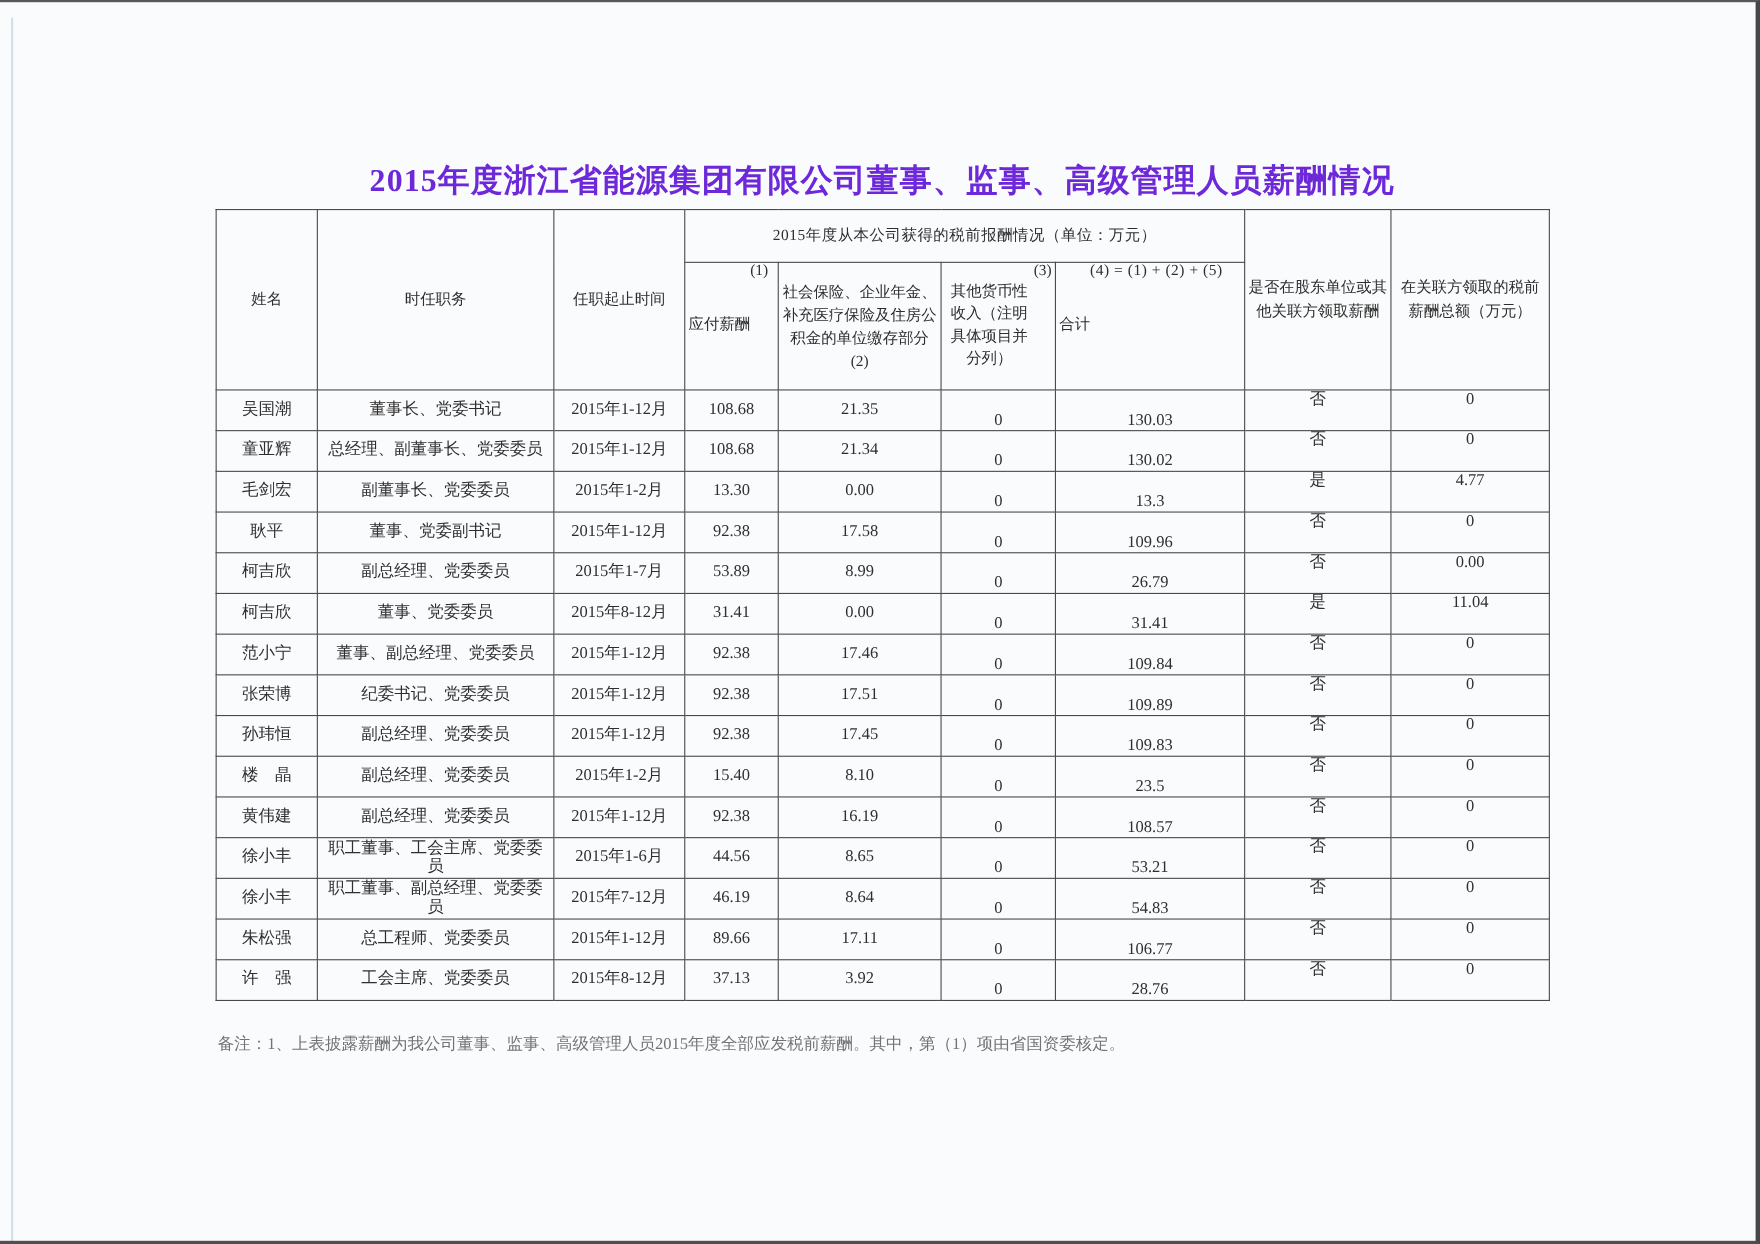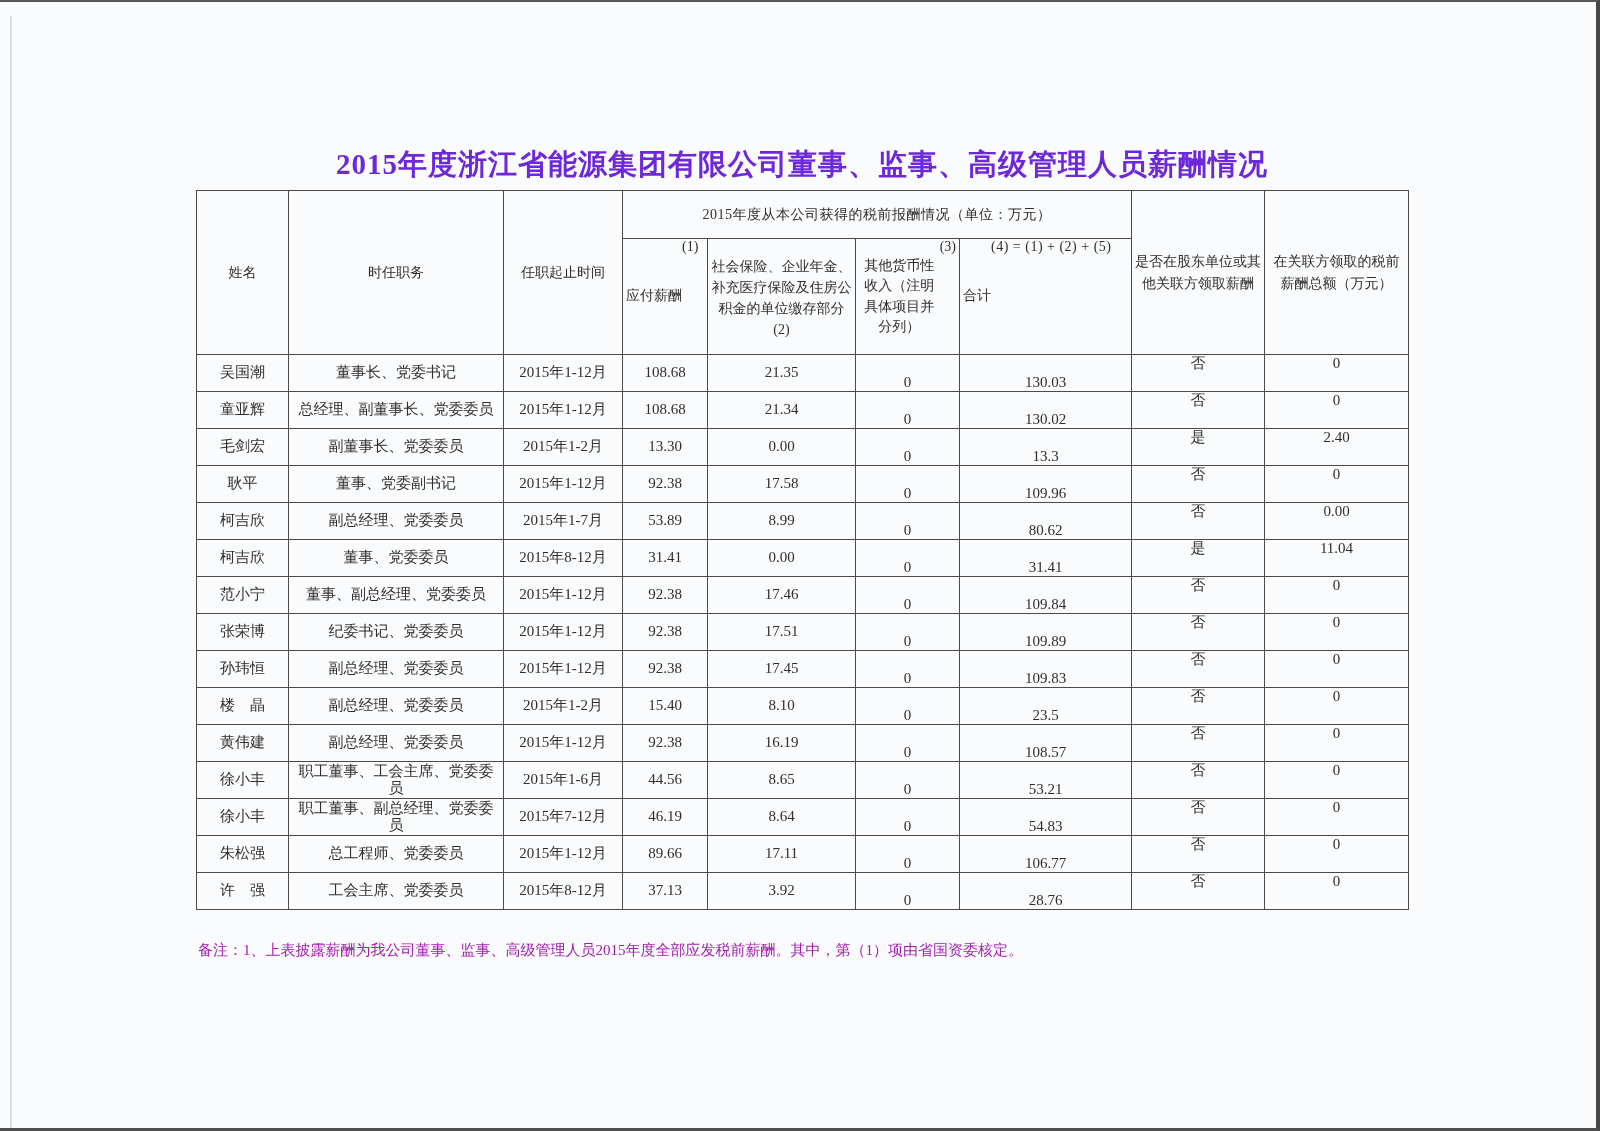--- a/index.html
+++ b/index.html
@@ -68,21 +68,21 @@
   td.c-rel, td.c-relamt { vertical-align: top; padding-top: 5px; }
 
   
   td.c-other, th.h-other { border-right-color: #2f9898; }
   td.c-total { border-left-color: #2f9898; }
   td.c-rel, th.h-rel { border-right-color: #2f9898; }
   td.c-relamt, th.h-relamt { border-left-color: #2f9898; }
 
   .notes {
     position: absolute; left: 198px; top: 940px; width: 1252px;
-    font-size: 15px; line-height: 21px; color: #a21caf; font-family: Liberation Serif, serif;
+    font-size: 15px; line-height: 21px; color: #737373; font-family: Liberation Serif, serif;
   }
   .notes p { margin: 0 0 6px 0; }
   .notes p.indent { text-indent: 2.6em; margin-top: 7px; }
 </style>
 </head>
 <body>
 
 <div class="scan-line-left"></div>
 <div class="scan-frame"></div>
 
@@ -163,21 +163,21 @@
 
   <tr class="data-row">
     <td class="c-name">毛剑宏</td>
     <td class="c-pos">副董事长、党委委员</td>
     <td class="c-term">2015年1-2月</td>
     <td class="c-pay">13.30</td>
     <td class="c-ins">0.00</td>
     <td class="c-other">0</td>
     <td class="c-total">13.3</td>
     <td class="c-rel">是</td>
-    <td class="c-relamt">2.40</td>
+    <td class="c-relamt">4.77</td>
   </tr>
 
   <tr class="data-row">
     <td class="c-name">耿平</td>
     <td class="c-pos">董事、党委副书记</td>
     <td class="c-term">2015年1-12月</td>
     <td class="c-pay">92.38</td>
     <td class="c-ins">17.58</td>
     <td class="c-other">0</td>
     <td class="c-total">109.96</td>
@@ -185,21 +185,21 @@
     <td class="c-relamt">0</td>
   </tr>
 
   <tr class="data-row">
     <td class="c-name">柯吉欣</td>
     <td class="c-pos">副总经理、党委委员</td>
     <td class="c-term">2015年1-7月</td>
     <td class="c-pay">53.89</td>
     <td class="c-ins">8.99</td>
     <td class="c-other">0</td>
-    <td class="c-total">80.62</td>
+    <td class="c-total">26.79</td>
     <td class="c-rel">否</td>
     <td class="c-relamt">0.00</td>
   </tr>
 
   <tr class="data-row">
     <td class="c-name">柯吉欣</td>
     <td class="c-pos">董事、党委委员</td>
     <td class="c-term">2015年8-12月</td>
     <td class="c-pay">31.41</td>
     <td class="c-ins">0.00</td>

